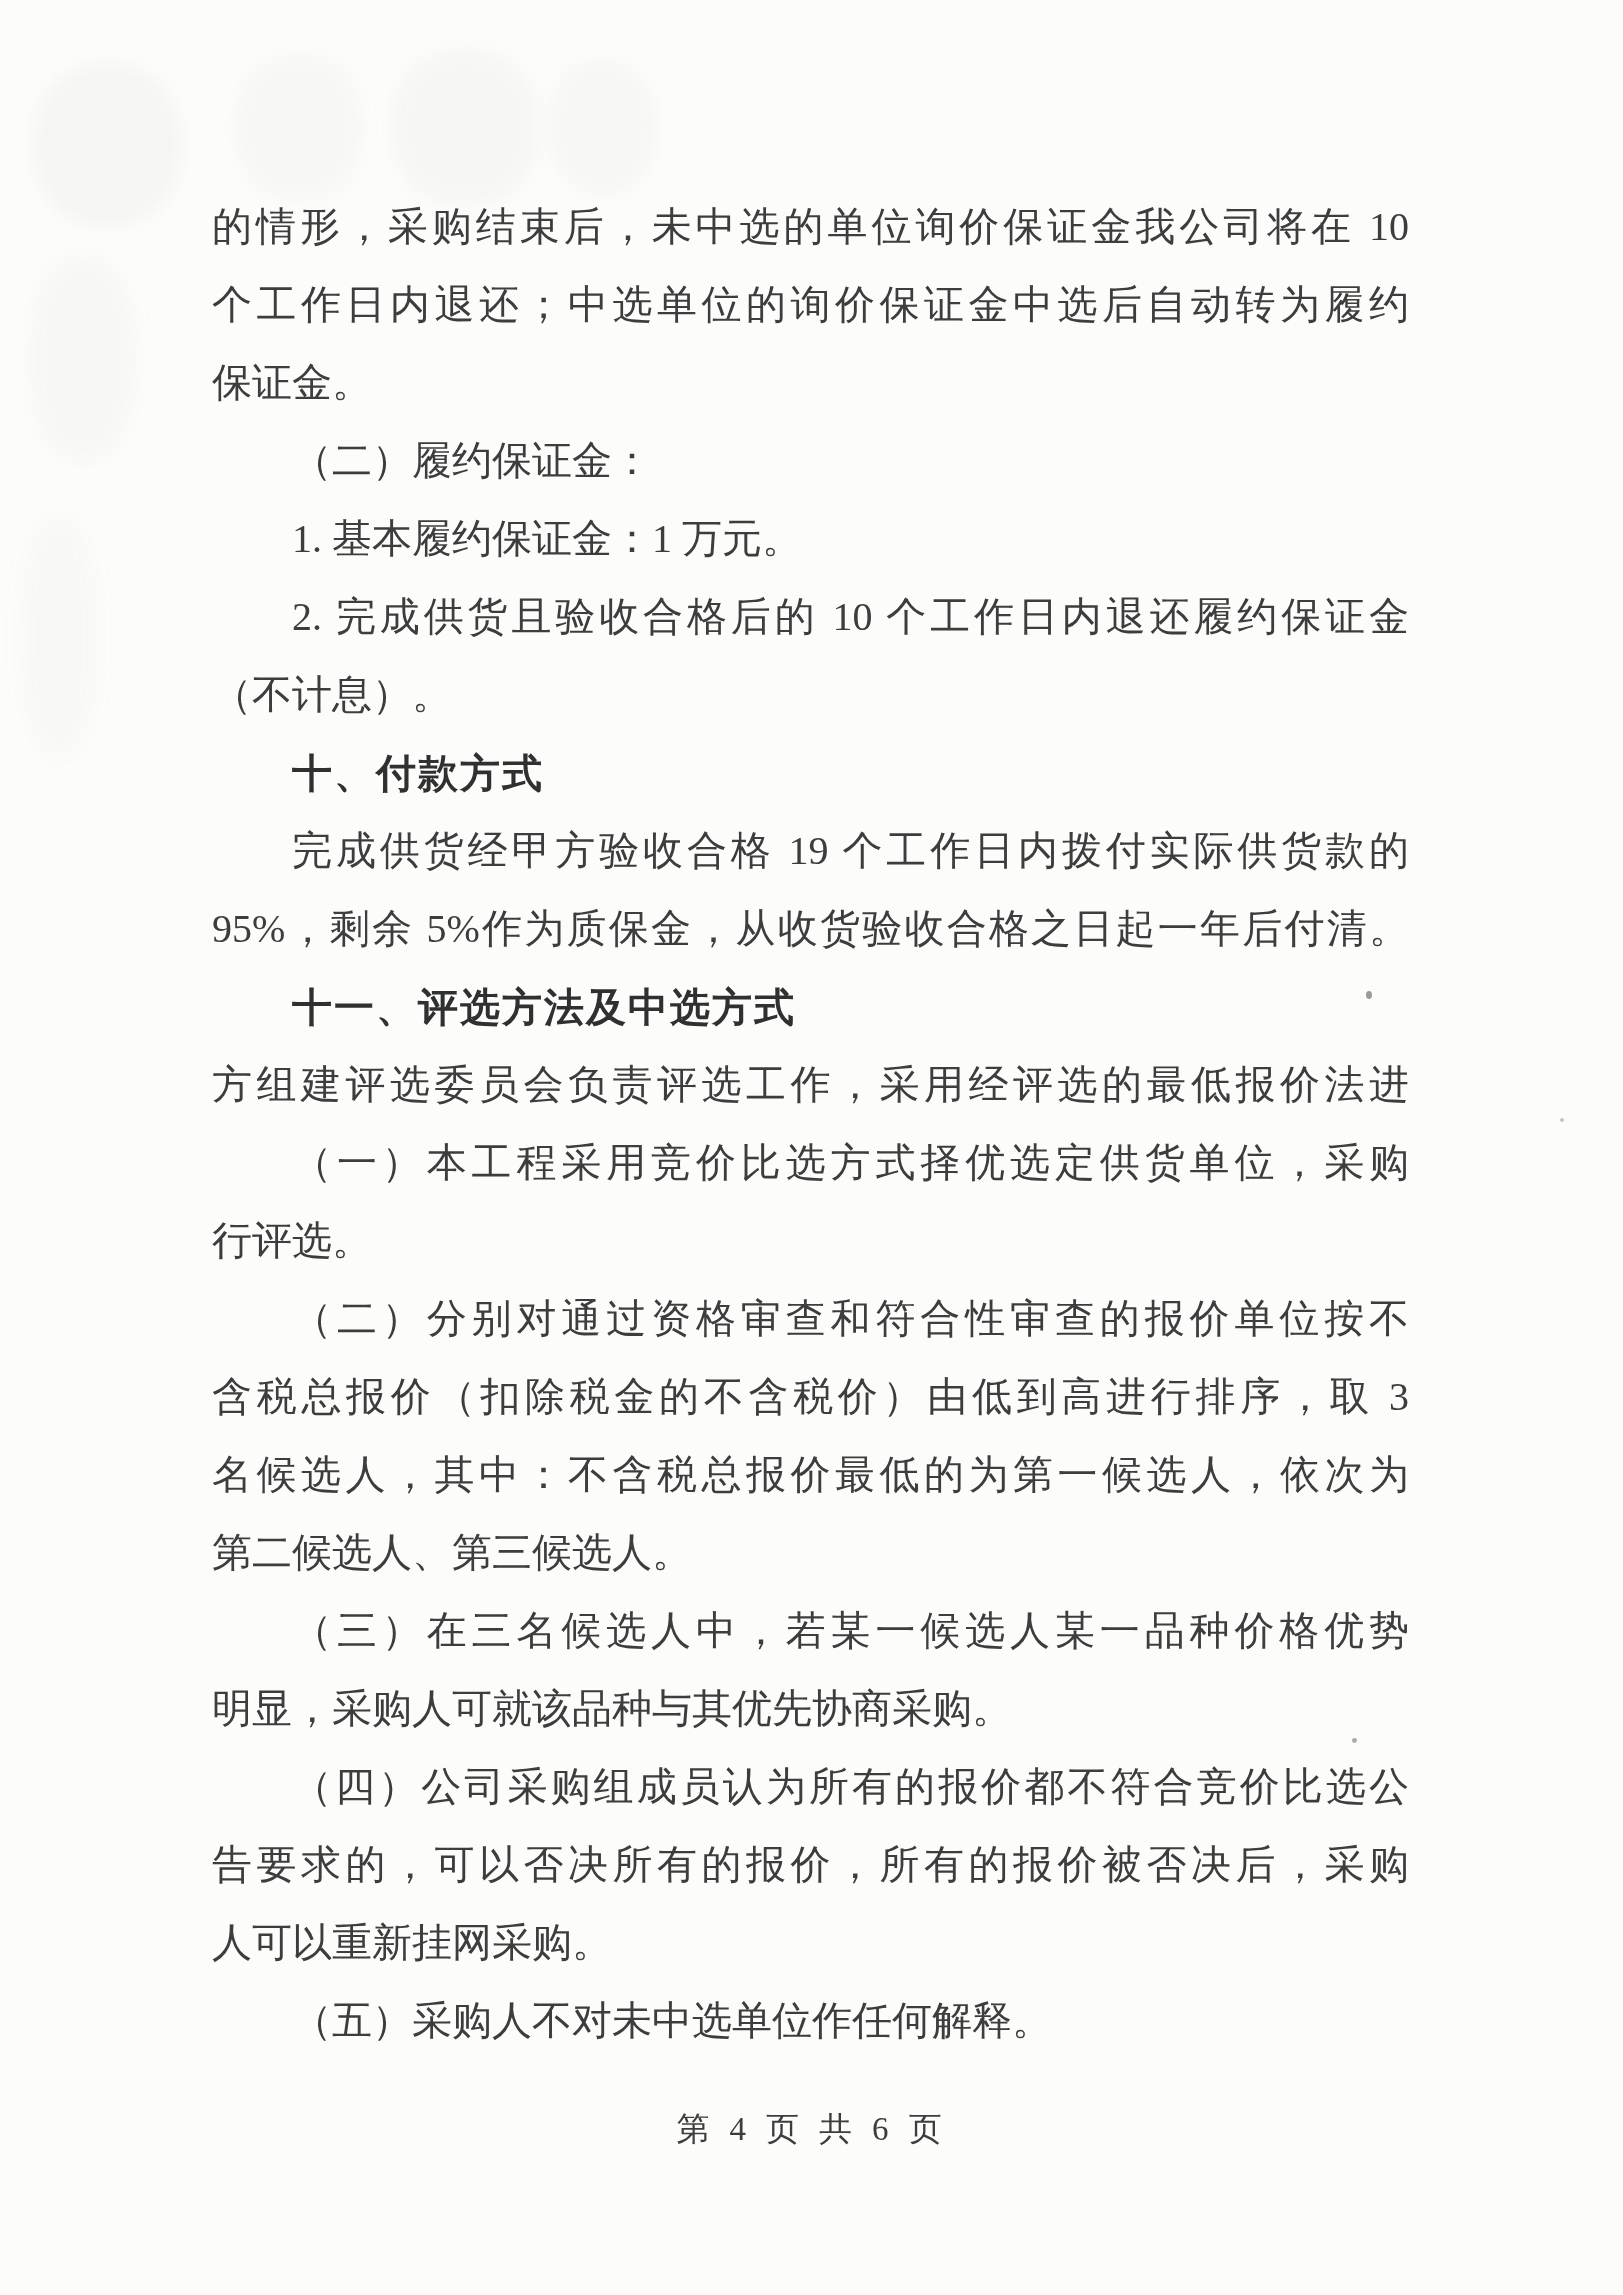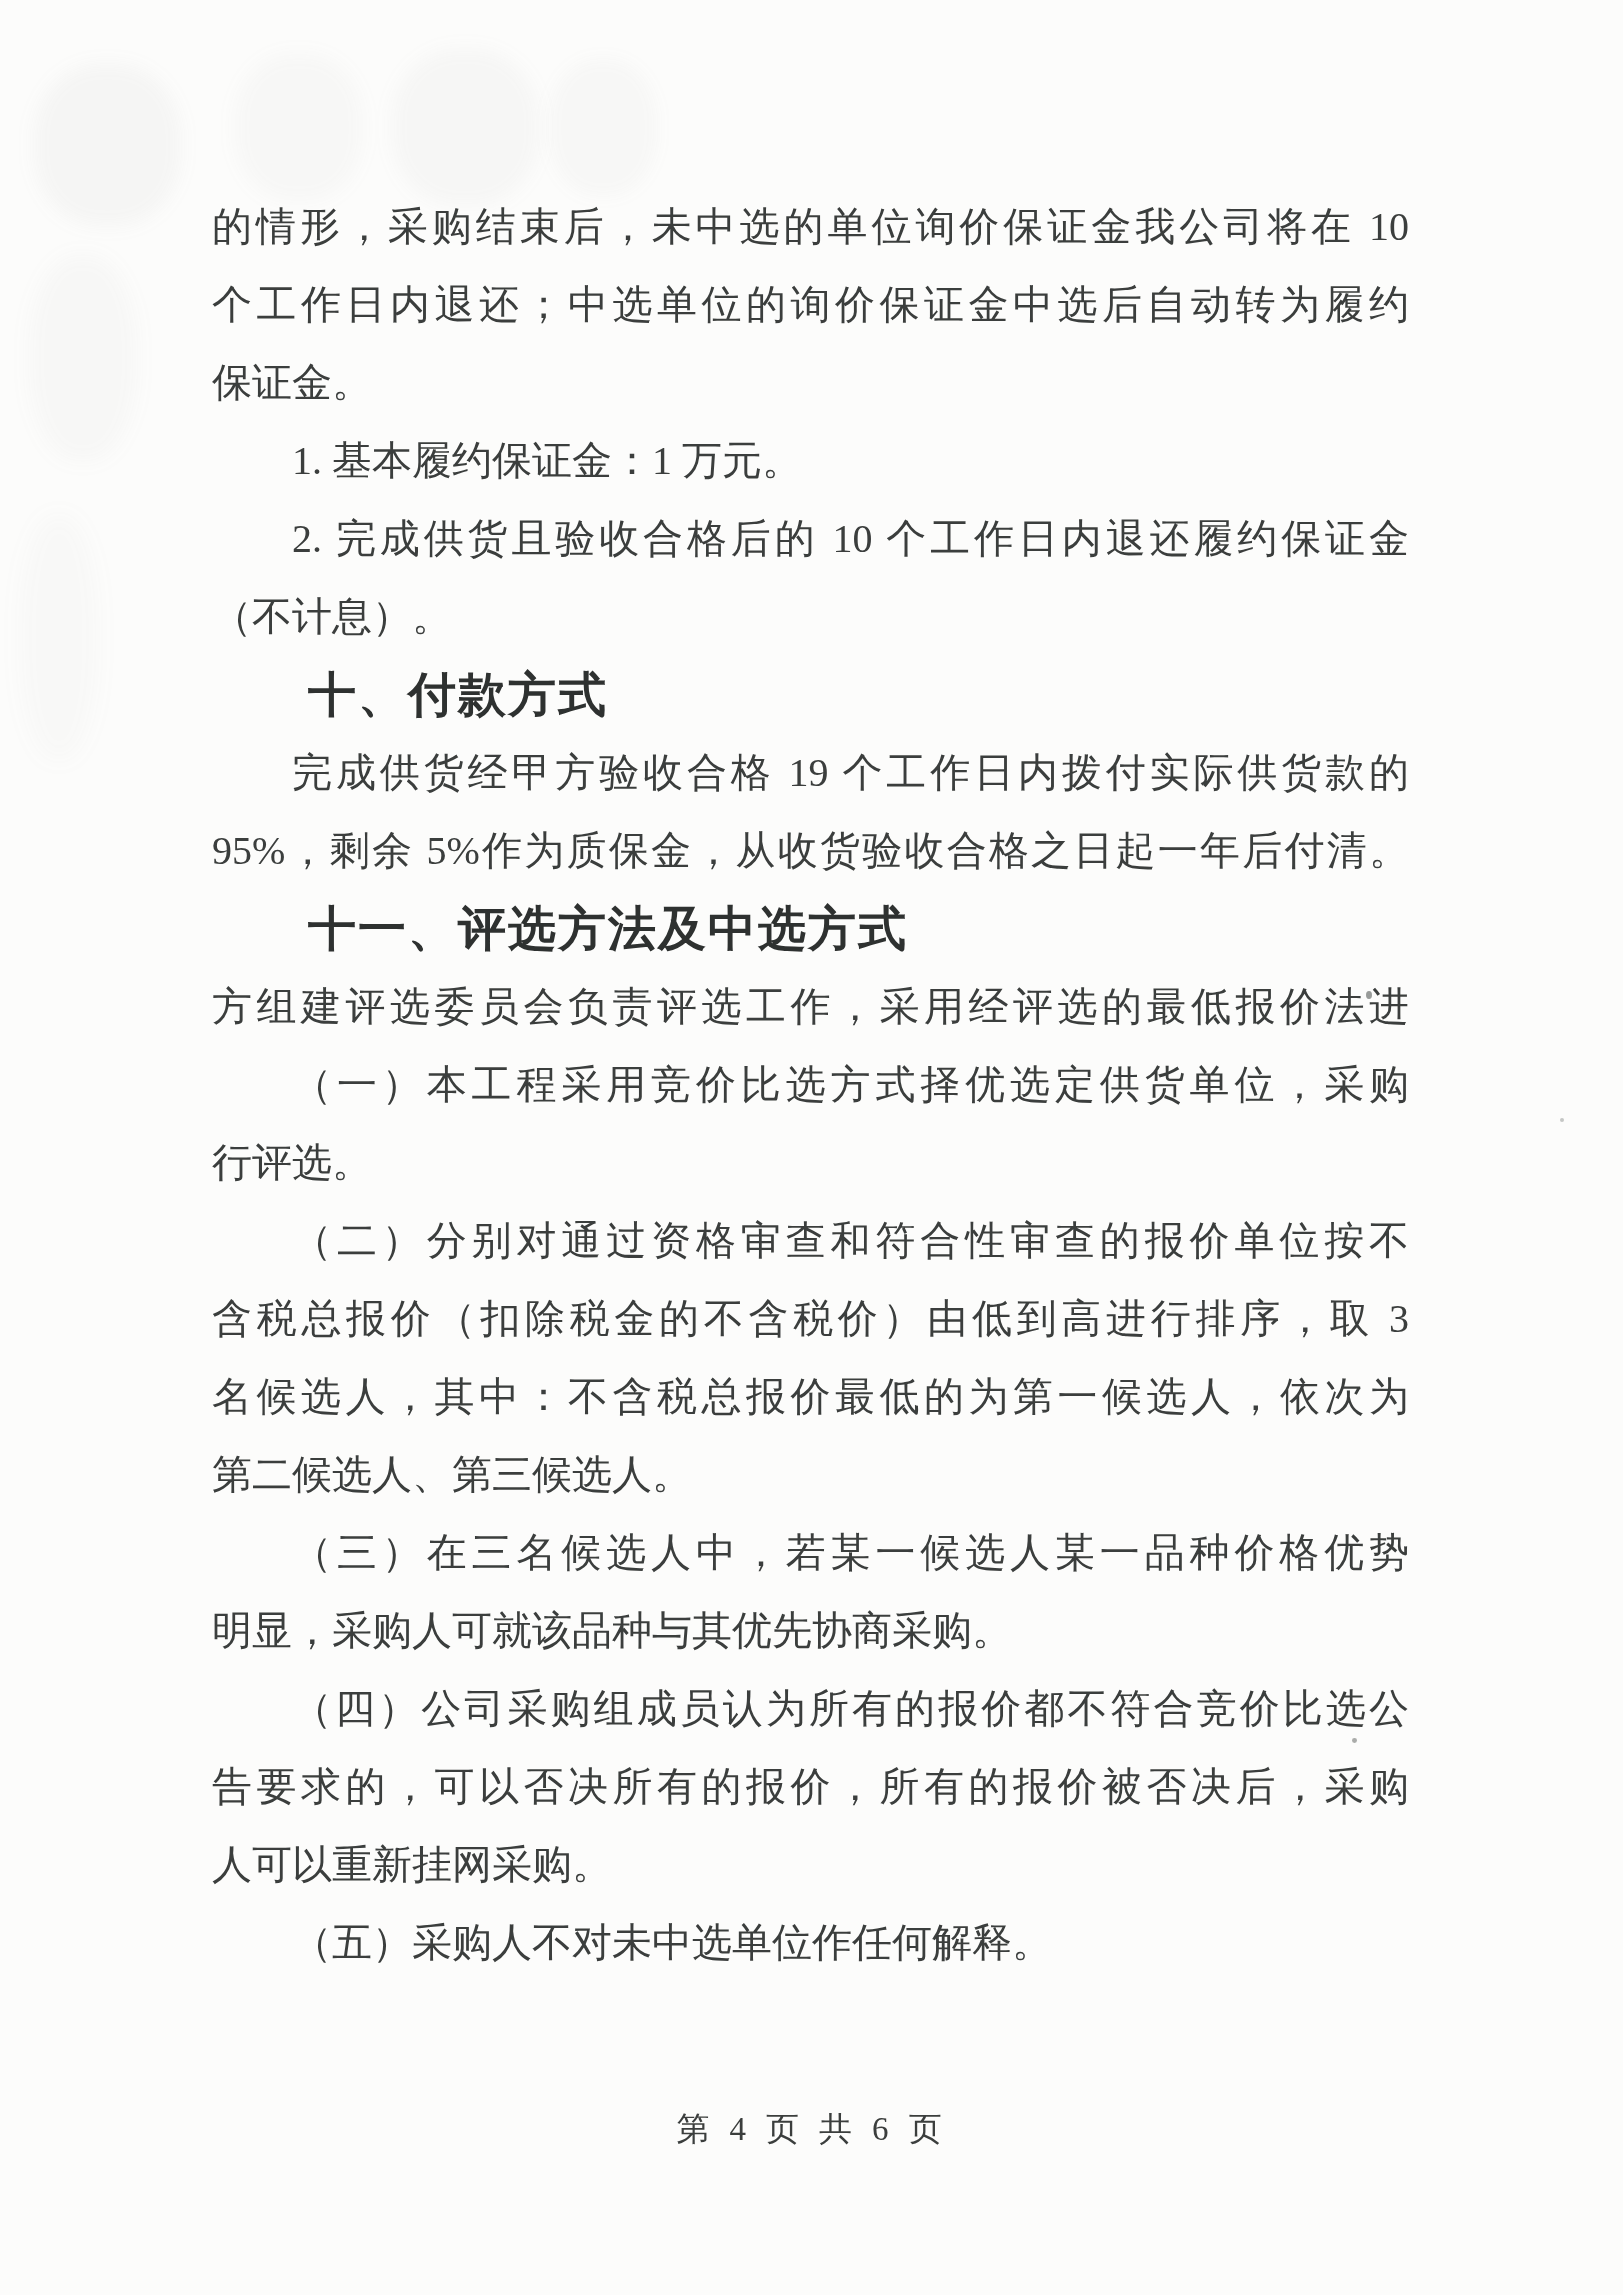--- a/index.html
+++ b/index.html
@@ -35,21 +35,21 @@
     text-align-last: justify;
   }
 
   .line.ind {
     text-indent: 2em;
   }
 
   .line.heading {
     font-family: "Liberation Sans", "DejaVu Sans", sans-serif;
     font-weight: 700;
-    font-size: 48px;
+    font-size: 40px;
     color: #2e3130;
     letter-spacing: 2px;
   }
 
   .footer {
     position: absolute;
     top: 2107px;
     left: 0;
     width: 100%;
     text-align: center;
@@ -86,20 +86,21 @@
   <span class="artifact smudge-5"></span>
   <span class="artifact smudge-6"></span>
   <span class="artifact speck-1"></span>
   <span class="artifact speck-2"></span>
   <span class="artifact speck-3"></span>
 
   <main class="text-block">
     <div class="line full">的情形，采购结束后，未中选的单位询价保证金我公司将在 10</div>
     <div class="line full">个工作日内退还；中选单位的询价保证金中选后自动转为履约</div>
     <div class="line">保证金。</div>
+    <div class="line ind">（二）履约保证金：</div>
     <div class="line ind">1. 基本履约保证金：1 万元。</div>
     <div class="line ind full">2. 完成供货且验收合格后的 10 个工作日内退还履约保证金</div>
     <div class="line">（不计息）。</div>
     <div class="line ind heading">十、付款方式</div>
     <div class="line ind full">完成供货经甲方验收合格 19 个工作日内拨付实际供货款的</div>
     <div class="line full">95%，剩余 5%作为质保金，从收货验收合格之日起一年后付清。</div>
     <div class="line ind heading">十一、评选方法及中选方式</div>
     <div class="line full">方组建评选委员会负责评选工作，采用经评选的最低报价法进</div>
     <div class="line ind full">（一）本工程采用竞价比选方式择优选定供货单位，采购</div>
     <div class="line">行评选。</div>

